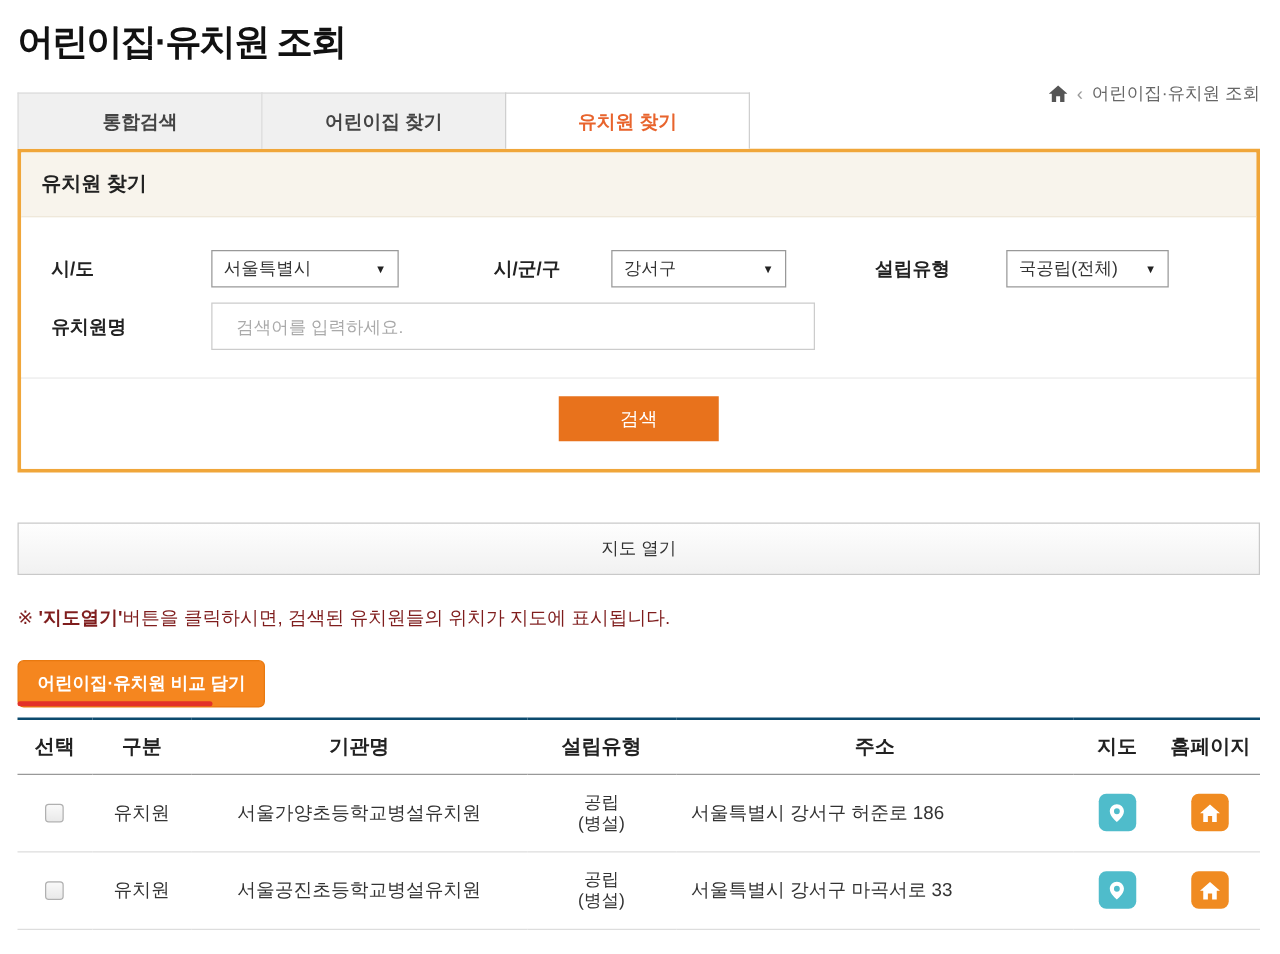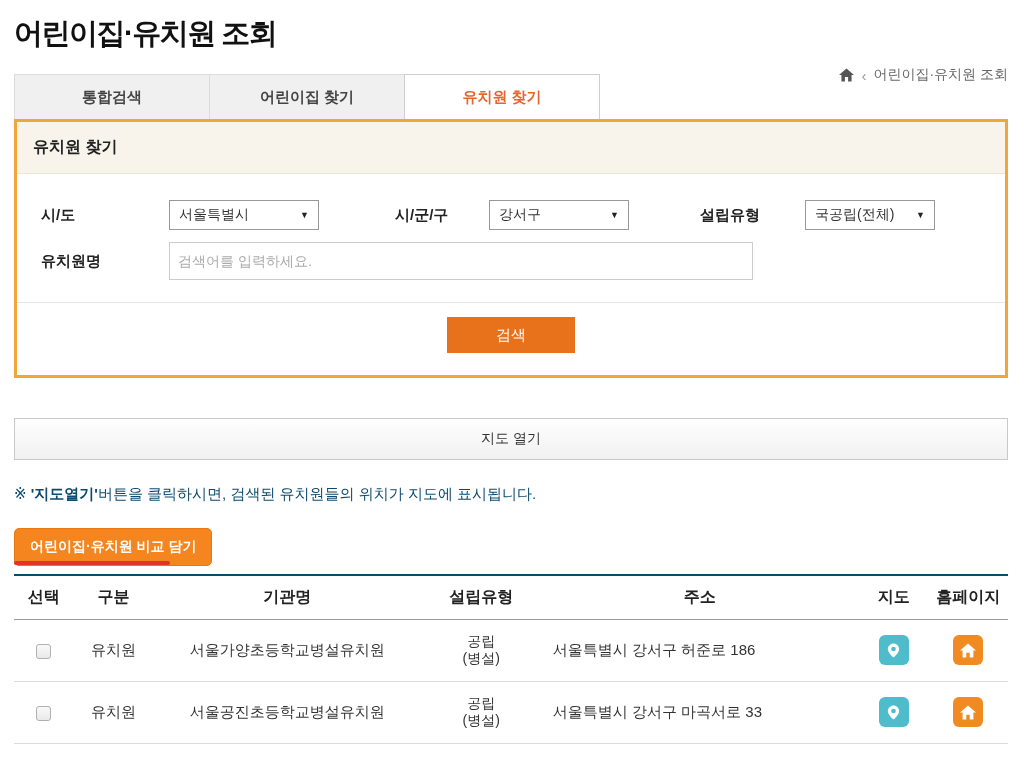--- a/index.html
+++ b/index.html
@@ -26,34 +26,34 @@
   .form-row { display: flex; align-items: center; }
   .form-row + .form-row { margin-top: 12px; }
   .f-label { font-size: 15px; font-weight: 700; color: #222; }
   .lab1 { margin-left: 24px; width: 128px; }
   .lab2 { margin-left: 76px; width: 94px; }
   .lab3 { margin-left: 71px; width: 105px; }
   .sel { height: 30px; border: 1px solid #999; background: #fff; display: flex; align-items: center; justify-content: space-between;
          padding: 0 9px; font-size: 14px; color: #333; cursor: pointer; }
   .sel .arrow { font-size: 9px; color: #222; margin-left: 6px; }
   .sel1 { width: 150px; } .sel2 { width: 140px; } .sel3 { width: 130px; }
-  .text-input { width: 584px; height: 38px; border: 1px solid #ccc; padding: 0 8px; font-size: 14px; color: #333;
+  .text-input { width: 483px; height: 38px; border: 1px solid #ccc; padding: 0 19px; font-size: 14px; color: #333;
                 font-family: "Liberation Sans", "DejaVu Sans", sans-serif; }
   .text-input::placeholder { color: #aaa; }
   .panel-sep { border: none; border-top: 1px solid #e7e7e7; }
   .panel-actions { background: #fff; padding: 14px 0 22px; display: flex; justify-content: center; }
   .search-btn { width: 128px; height: 36px; background: #e8721c; color: #fff; border: none; font-size: 15px;
                 font-family: inherit; cursor: pointer; }
 
   
   .map-bar { margin-top: 40px; width: 100%; height: 42px; border: 1px solid #c9c9c9; background: linear-gradient(#fefefe, #f1f1f1);
              font-size: 14px; color: #333; font-family: inherit; cursor: pointer; }
 
   
-  .note { margin-top: 25px; font-size: 15px; color: #0c4a6e; }
+  .note { margin-top: 25px; font-size: 15px; color: #7f1d1d; }
   .note b { font-weight: 800; }
 
   
   .results-row { margin-top: 24px; display: flex; justify-content: space-between; align-items: flex-end; position: relative; }
   .count { font-size: 16px; color: #555; padding-bottom: 10px; }
   .count .num { color: #e8642d; }
   .red-underline { position: absolute; left: 0; bottom: 1px; width: 156px; height: 4px; background: #e33229; border-radius: 2px; }
   .compare-btn { background: #f5861f; border: 1px solid #e9790f; border-radius: 5px; color: #fff; font-weight: 700;
                  font-size: 14px; padding: 9px 15px; font-family: inherit; cursor: pointer; }
 

